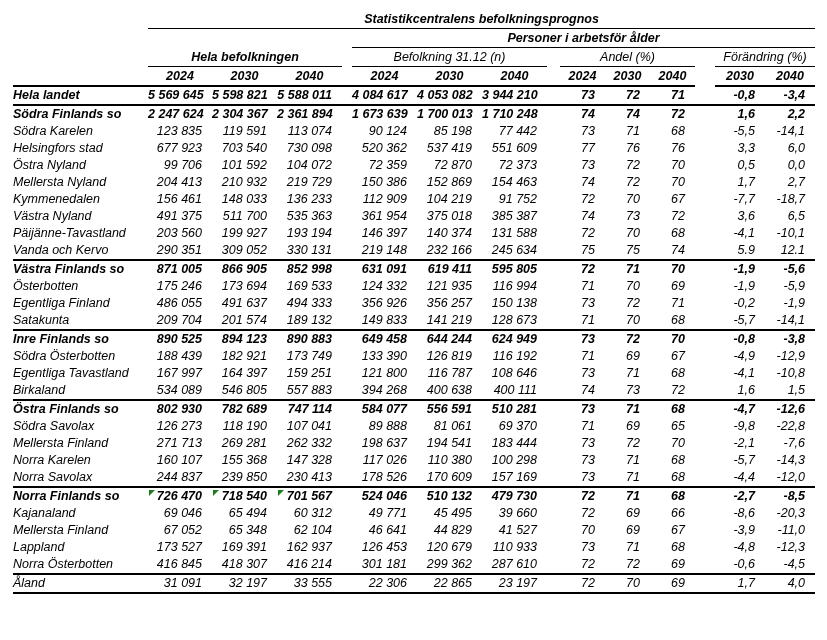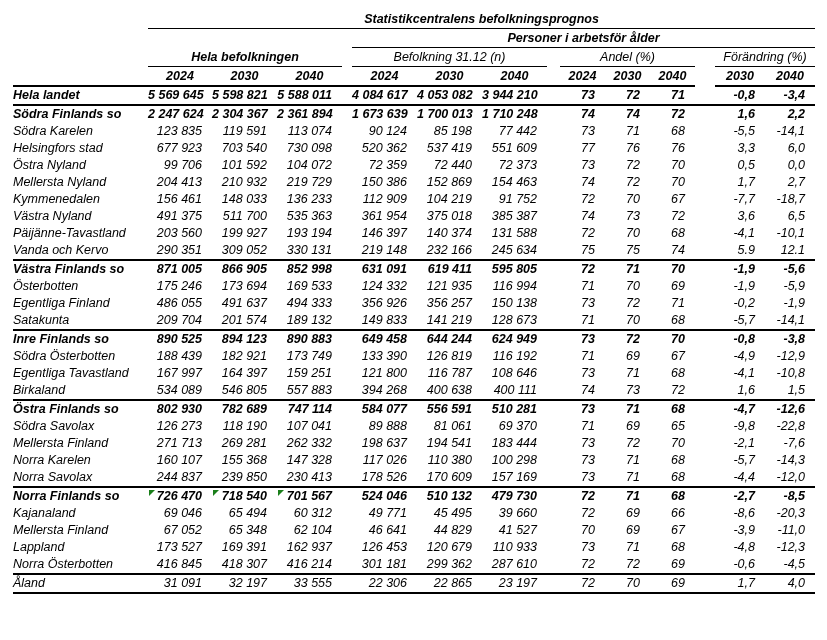--- a/index.html
+++ b/index.html
@@ -167,21 +167,21 @@
         <td class="num">3,3</td>
         <td class="num">6,0</td>
       </tr>
       <tr>
         <td class="reg">Östra Nyland</td>
         <td class="num">99 706</td>
         <td class="num">101 592</td>
         <td class="num">104 072</td>
         <td></td>
         <td class="num">72 359</td>
-        <td class="num">72 440</td>
+        <td class="num">72 870</td>
         <td class="num">72 373</td>
         <td></td>
         <td class="num">73</td>
         <td class="num">72</td>
         <td class="num">70</td>
         <td></td>
         <td class="num">0,5</td>
         <td class="num">0,0</td>
       </tr>
       <tr>

